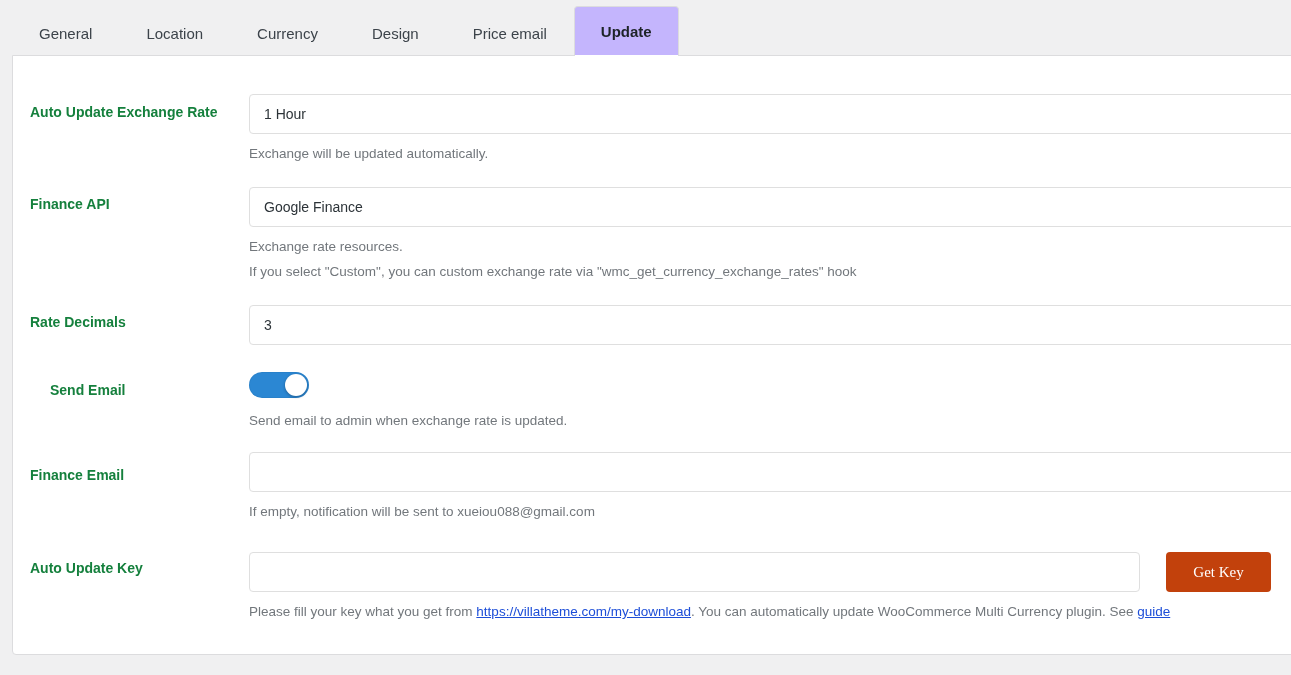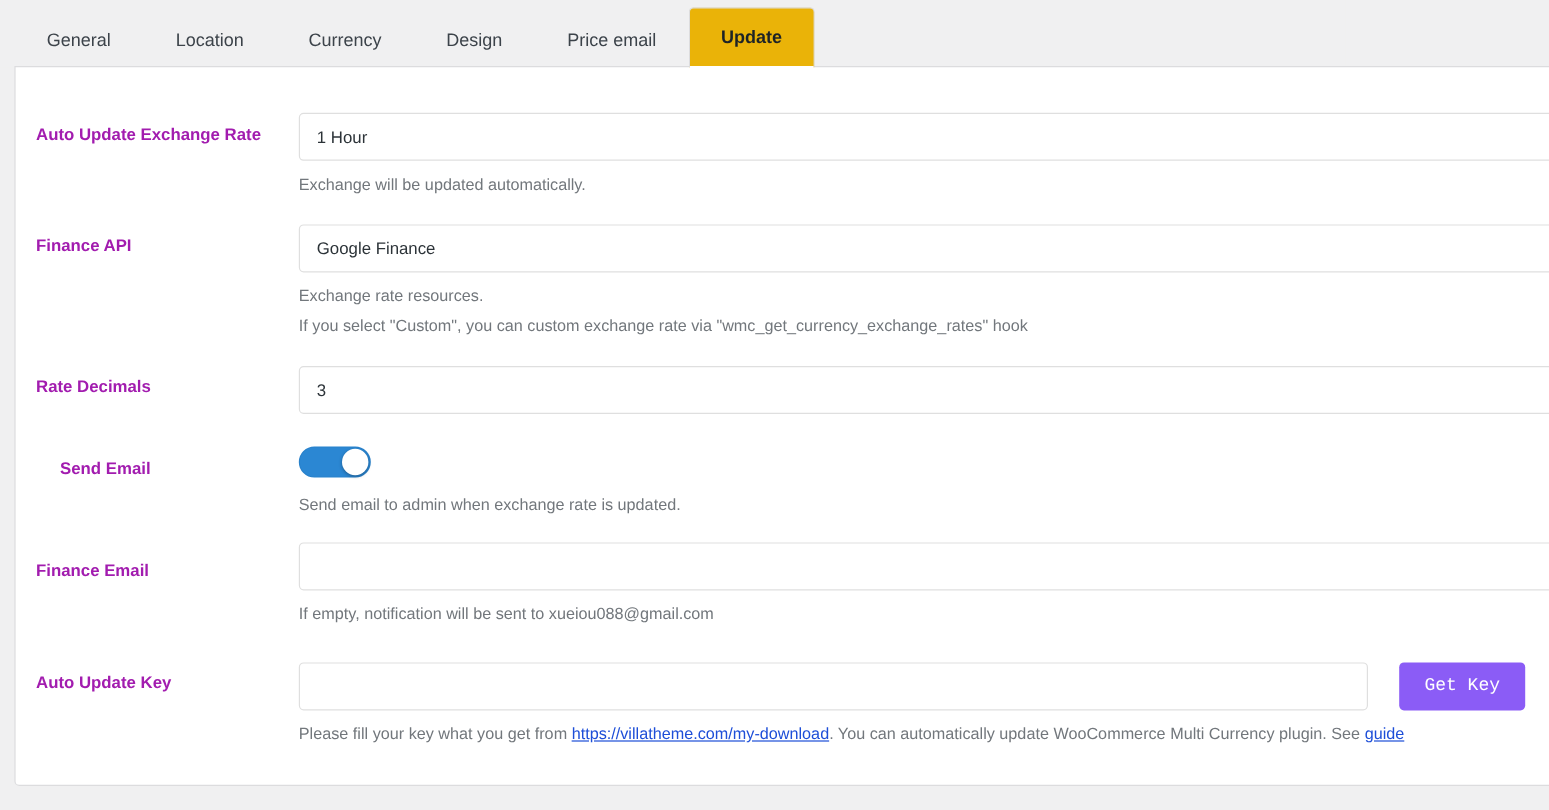--- a/index.html
+++ b/index.html
@@ -42,21 +42,21 @@
     color: #3c434a;
     background: transparent;
     border: 1px solid transparent;
     border-bottom: none;
     box-sizing: border-box;
     cursor: pointer;
     white-space: nowrap;
     position: relative;
   }
   .tab.active {
-    background: #eab308;
+    background: #c4b5fd;
     border-color: #dcdcde;
     border-top-left-radius: 4px;
     border-top-right-radius: 4px;
     font-weight: bold;
     color: #1d2327;
     height: 50px;
     line-height: 49px;
     z-index: 3;
     text-align: center;
   }
@@ -94,21 +94,21 @@
   .row {
     position: relative;
     display: block;
   }
   .row-label {
     position: absolute;
     left: 17px;
     width: 215px;
     font-size: 14px;
     font-weight: bold;
-    color: #a21caf;
+    color: #15803d;
     line-height: 18px;
   }
   .row-field {
     position: absolute;
     left: 236px;
     right: 0;
   }
 
   .control {
     box-sizing: border-box;
@@ -164,25 +164,25 @@
     box-shadow: 0 1px 3px rgba(0,0,0,0.32);
   }
 
   
   .btn-green {
     position: absolute;
     left: 917px;
     top: 0;
     width: 105px;
     height: 40px;
-    background: #8b5cf6;
+    background: #c2410c;
     border: none;
     border-radius: 4px;
     color: #ffffff;
-    font-family: Liberation Mono, monospace;
+    font-family: Liberation Serif, serif;
     font-size: 15px;
     cursor: pointer;
     line-height: 40px;
     text-align: center;
     padding: 0;
   }
 
   
   #row-auto-update        { }
   #row-auto-update .row-label { top: 47px; }

